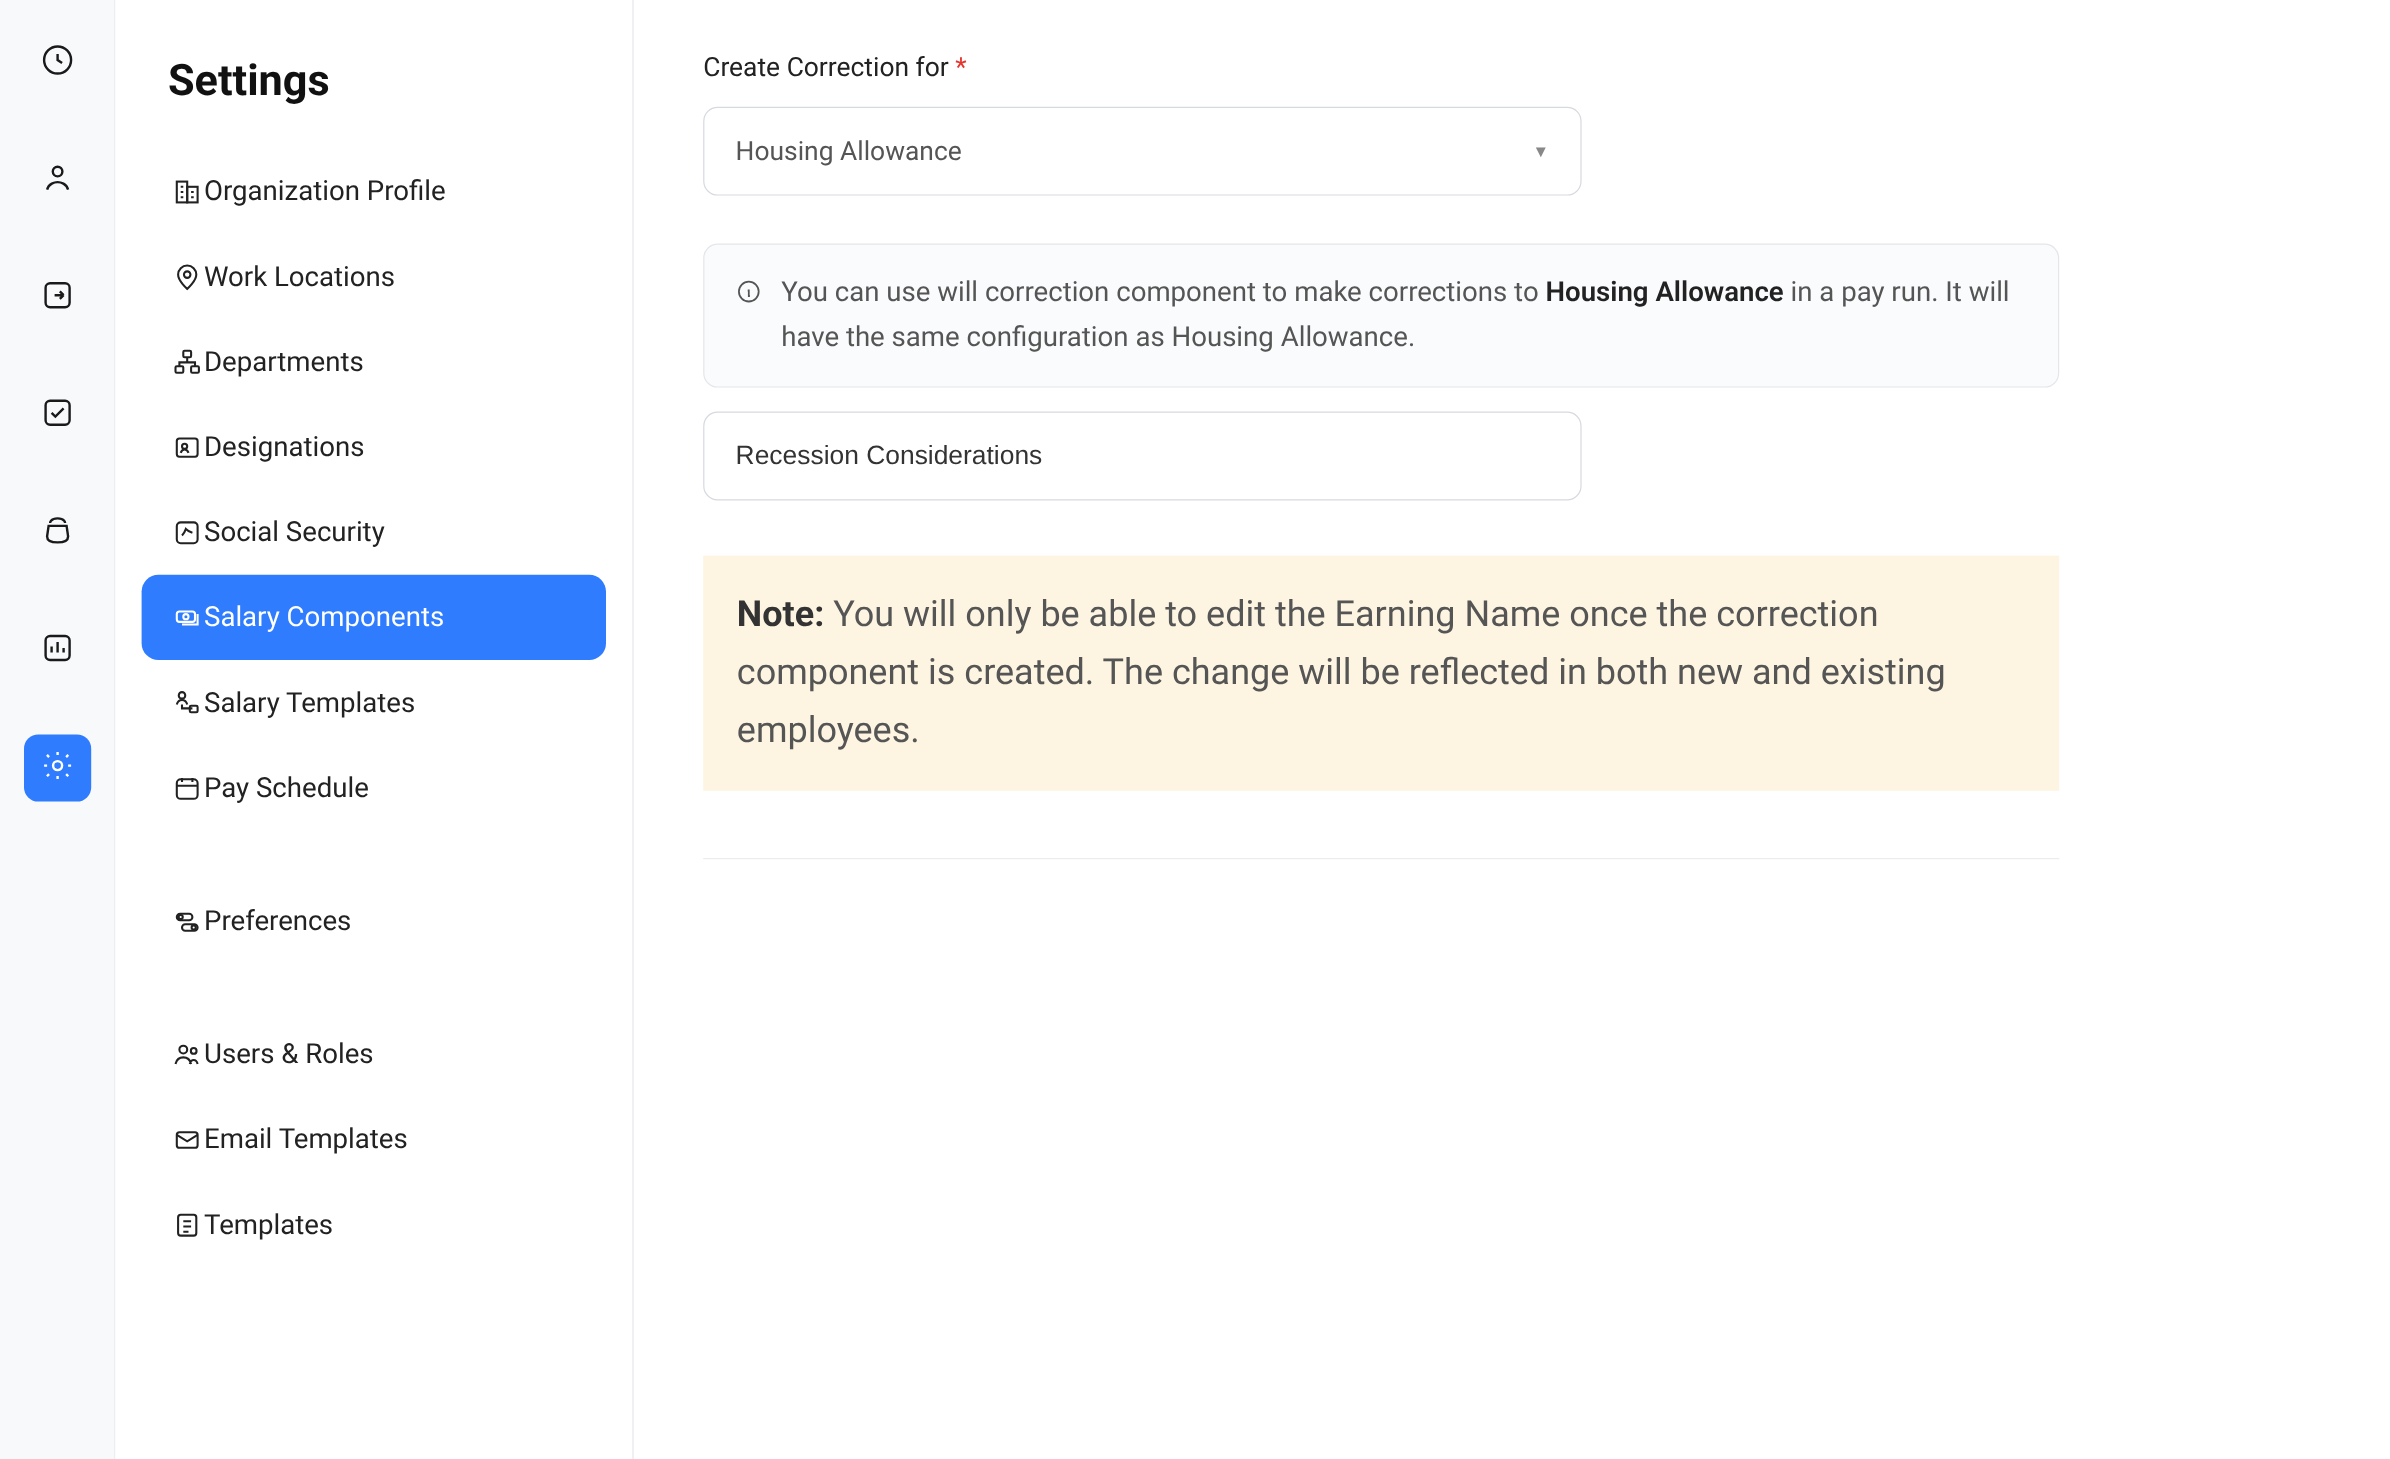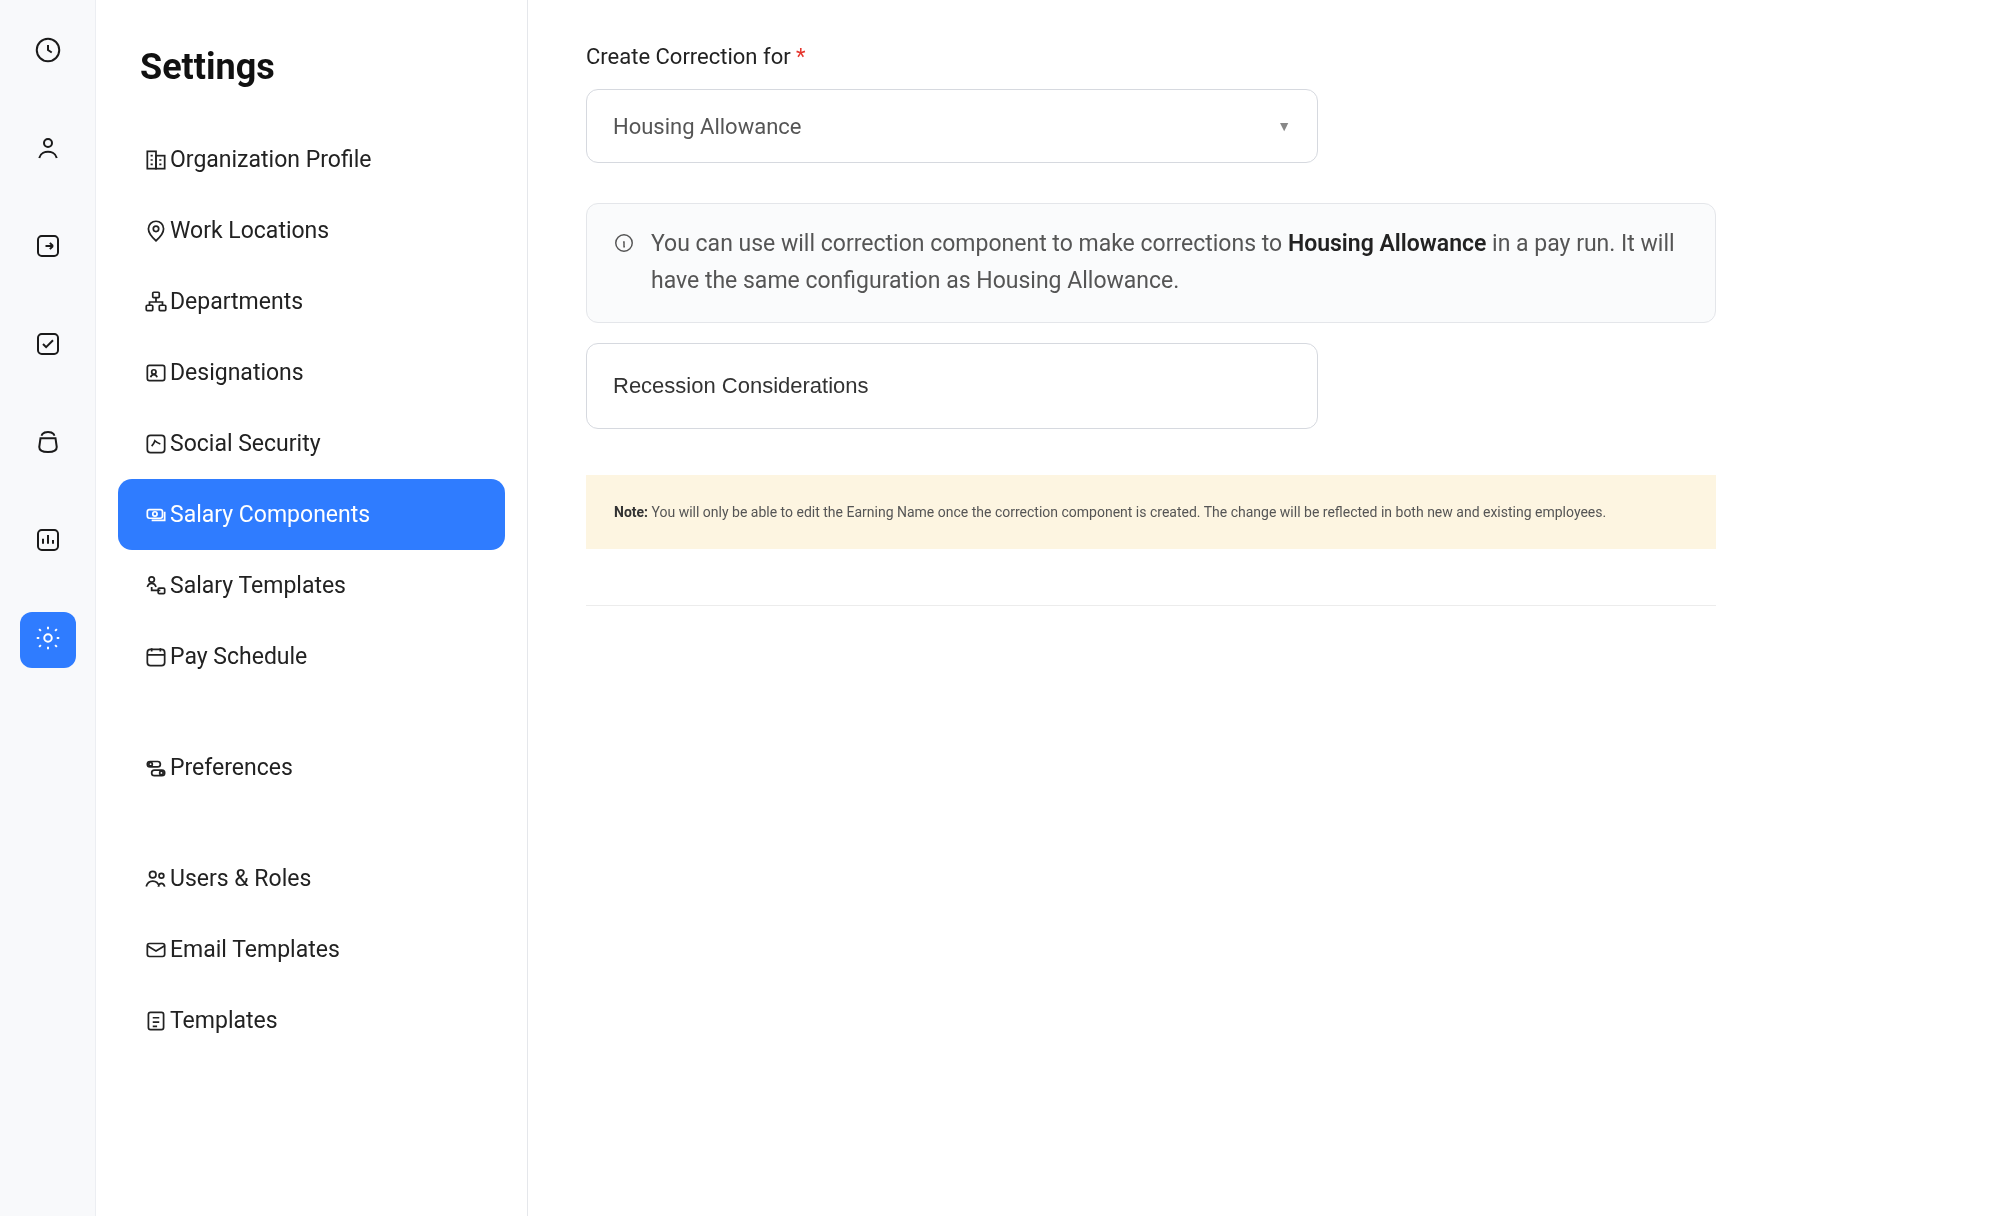--- a/index.html
+++ b/index.html
@@ -129,35 +129,35 @@
     line-height: 1.6;
     display: flex;
     gap: 16px;
     align-items: flex-start;
   }
   .info-box .info-icon svg { width:22px; height:22px; stroke:#555; fill:none; stroke-width:1.6; margin-top:6px; }
   .info-box b { color: #222; font-weight:600; }
 
   .text-input {
     width: 732px;
-    height: 86px;
+    height: 74px;
     border: 1px solid #d6d9df;
     border-radius: 12px;
     padding: 0 26px;
     font-size: 22px;
     color: #333;
     background:#fff;
   }
 
   .note-box {
     margin-top: 46px;
     width: 1130px;
     background: #fdf5e1;
     padding: 26px 28px;
-    font-size: 14px;
+    font-size: 30px;
     color: #555;
     line-height: 1.6;
   }
   .note-box b { color: #333; }
 
   .checkbox-row {
     margin-top: 44px;
     display: flex;
     align-items: center;
     gap: 16px;

